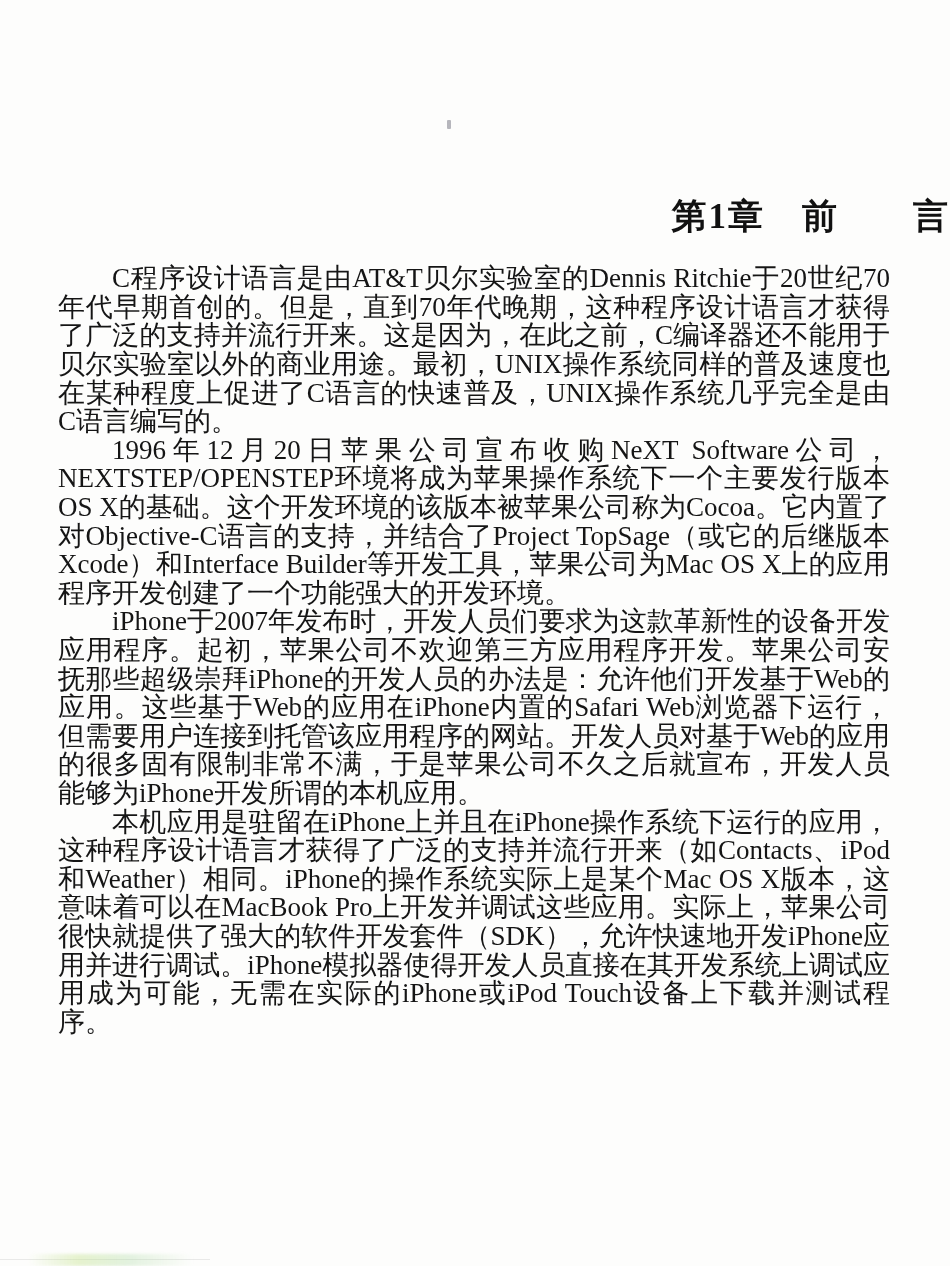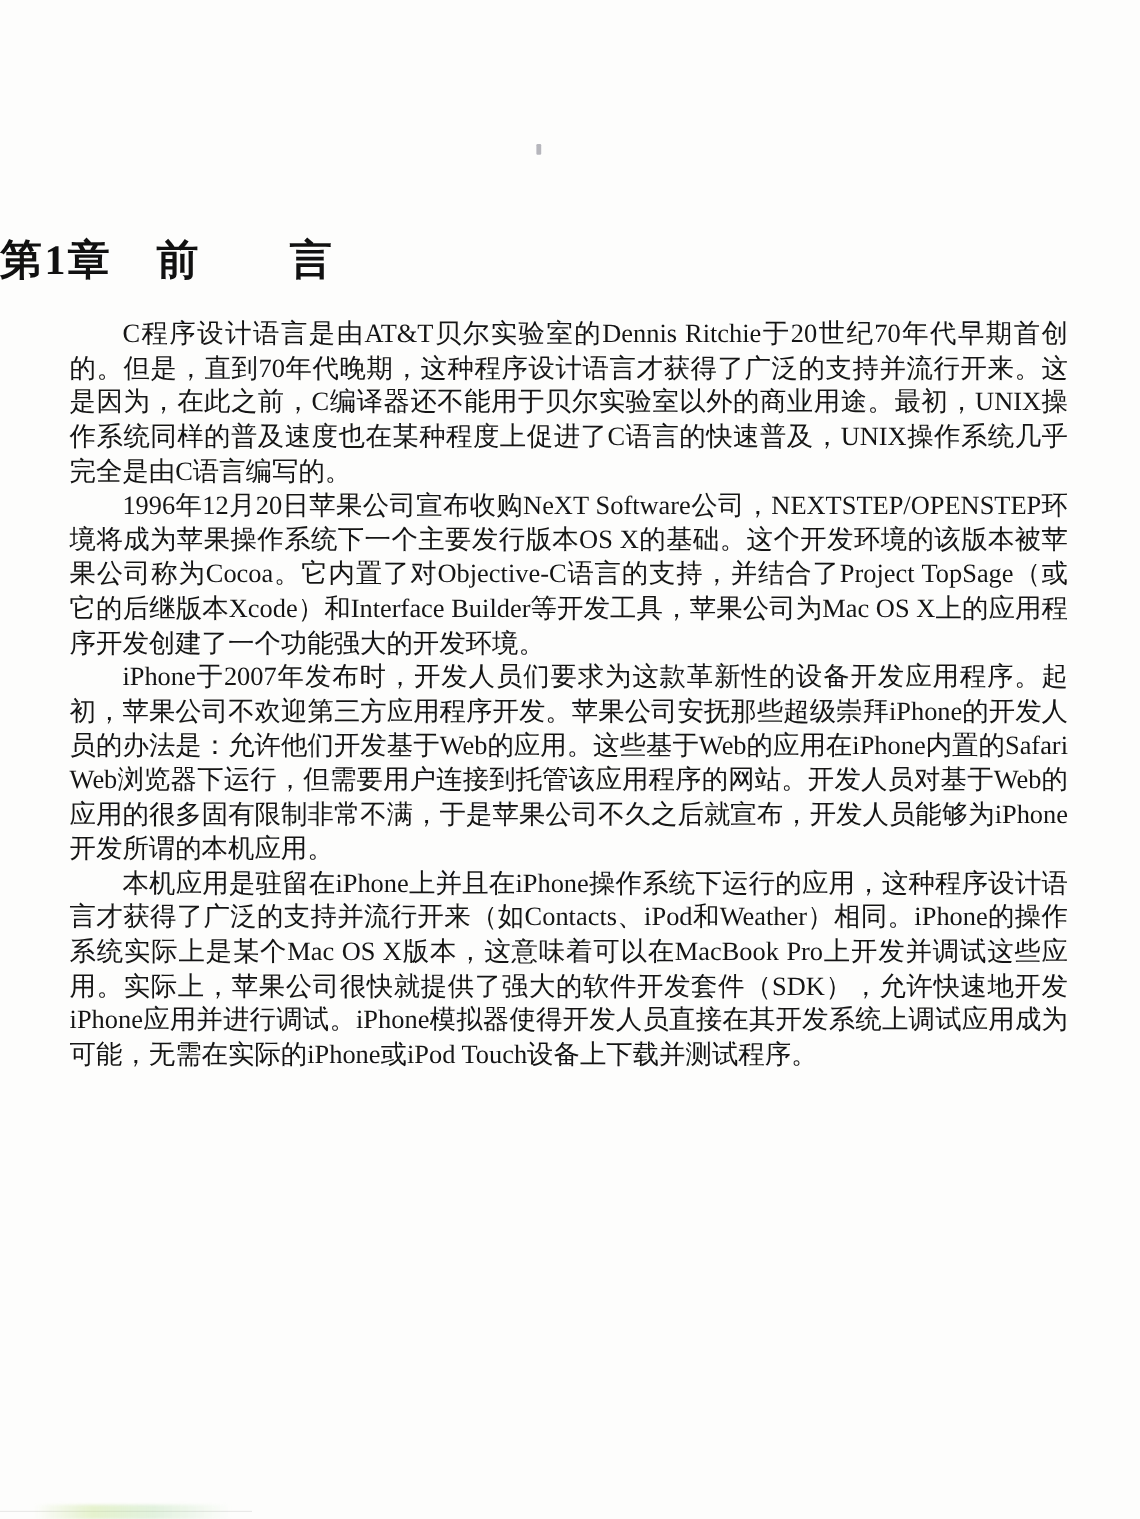--- a/index.html
+++ b/index.html
@@ -13,31 +13,31 @@
     height: 1266px;
     margin: 0 auto;
     background: #fdfdfc;
     overflow: hidden;
     font-family: "Liberation Serif", "DejaVu Serif", serif;
     color: #151515;
   }
   .chapter-title {
     margin: 0;
     padding-top: 193px;
-    text-align: left;
+    text-align: right;
     font-size: 35px;
     font-weight: bold;
     letter-spacing: 2px;
     color: #111;
     line-height: 1.35;
   }
   .body-text {
     width: 832px;
     margin: 24px auto 0 58px;
-    font-size: 22px;
+    font-size: 27px;
     line-height: 28.6px;
     text-align: justify;
     text-justify: inter-ideograph;
   }
   .body-text p {
     margin: 0;
     text-indent: 2em;
     word-break: break-word;
   }
   .watermark {

